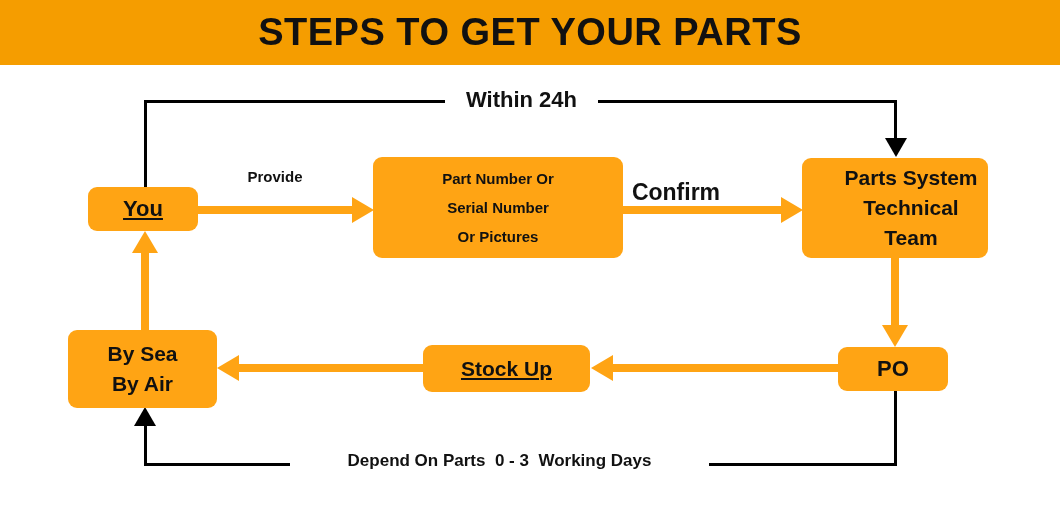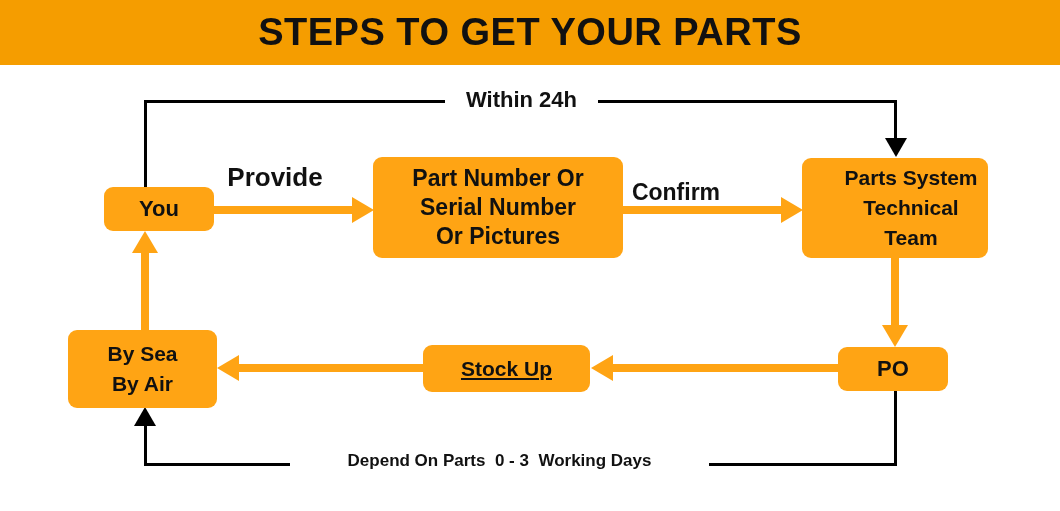--- a/index.html
+++ b/index.html
@@ -27,22 +27,22 @@
     font-size:38px;font-weight:bold;color:var(--text-black);
     letter-spacing:0.5px;white-space:nowrap;
   }
   
   .node{
     position:absolute;background:var(--node-orange);border-radius:9px;
     display:flex;align-items:center;justify-content:center;
     color:var(--text-black);font-weight:bold;text-align:center;
     white-space:pre-line;
   }
-  .node-you{left:104px;top:187px;width:110px;height:44px;font-size:22px;}
-  .node-part{left:373px;top:157px;width:250px;height:101px;font-size:23px;line-height:29px;}
+  .node-you{left:88px;top:187px;width:110px;height:44px;font-size:22px;text-decoration:underline;}
+  .node-part{left:373px;top:157px;width:250px;height:101px;font-size:15px;line-height:29px;}
   .node-team{left:802px;top:158px;width:186px;height:100px;font-size:21px;line-height:30px;padding-left:32px;}
   .node-po{left:838px;top:347px;width:110px;height:44px;font-size:22px;}
   .node-stock{left:423px;top:345px;width:167px;height:47px;font-size:21px;text-decoration:underline;}
   .node-sea{left:68px;top:330px;width:149px;height:78px;font-size:21px;line-height:30px;}
   
   .oshaft-h{position:absolute;height:8px;background:var(--arrow-orange);}
   .oshaft-v{position:absolute;width:8px;background:var(--arrow-orange);}
   .ohead{position:absolute;width:0;height:0;}
   .ohead-right{border-top:13px solid transparent;border-bottom:13px solid transparent;border-left:22px solid var(--arrow-orange);}
   .ohead-left{border-top:13px solid transparent;border-bottom:13px solid transparent;border-right:22px solid var(--arrow-orange);}
@@ -52,21 +52,21 @@
   .bline-h{position:absolute;height:3px;background:var(--line-black);}
   .bline-v{position:absolute;width:3px;background:var(--line-black);}
   .bhead{position:absolute;width:0;height:0;}
   .bhead-down{border-left:11px solid transparent;border-right:11px solid transparent;border-top:19px solid var(--line-black);}
   .bhead-up{border-left:11px solid transparent;border-right:11px solid transparent;border-bottom:19px solid var(--line-black);}
   
   .lbl{
     position:absolute;color:var(--text-black);font-weight:bold;
     text-align:center;white-space:pre-wrap;
   }
-  .lbl-provide{left:198px;top:162px;width:154px;font-size:26px;}
+  .lbl-provide{left:198px;top:168px;width:154px;font-size:15px;}
   .lbl-confirm{left:597px;top:179px;width:158px;font-size:23px;}
   .lbl-within{left:445px;top:87px;width:153px;font-size:22px;}
   .lbl-depend{left:290px;top:451px;width:419px;font-size:17px;}
 </style>
 </head>
 <body>
 
 <div class="stage">
 
   <header class="banner">

